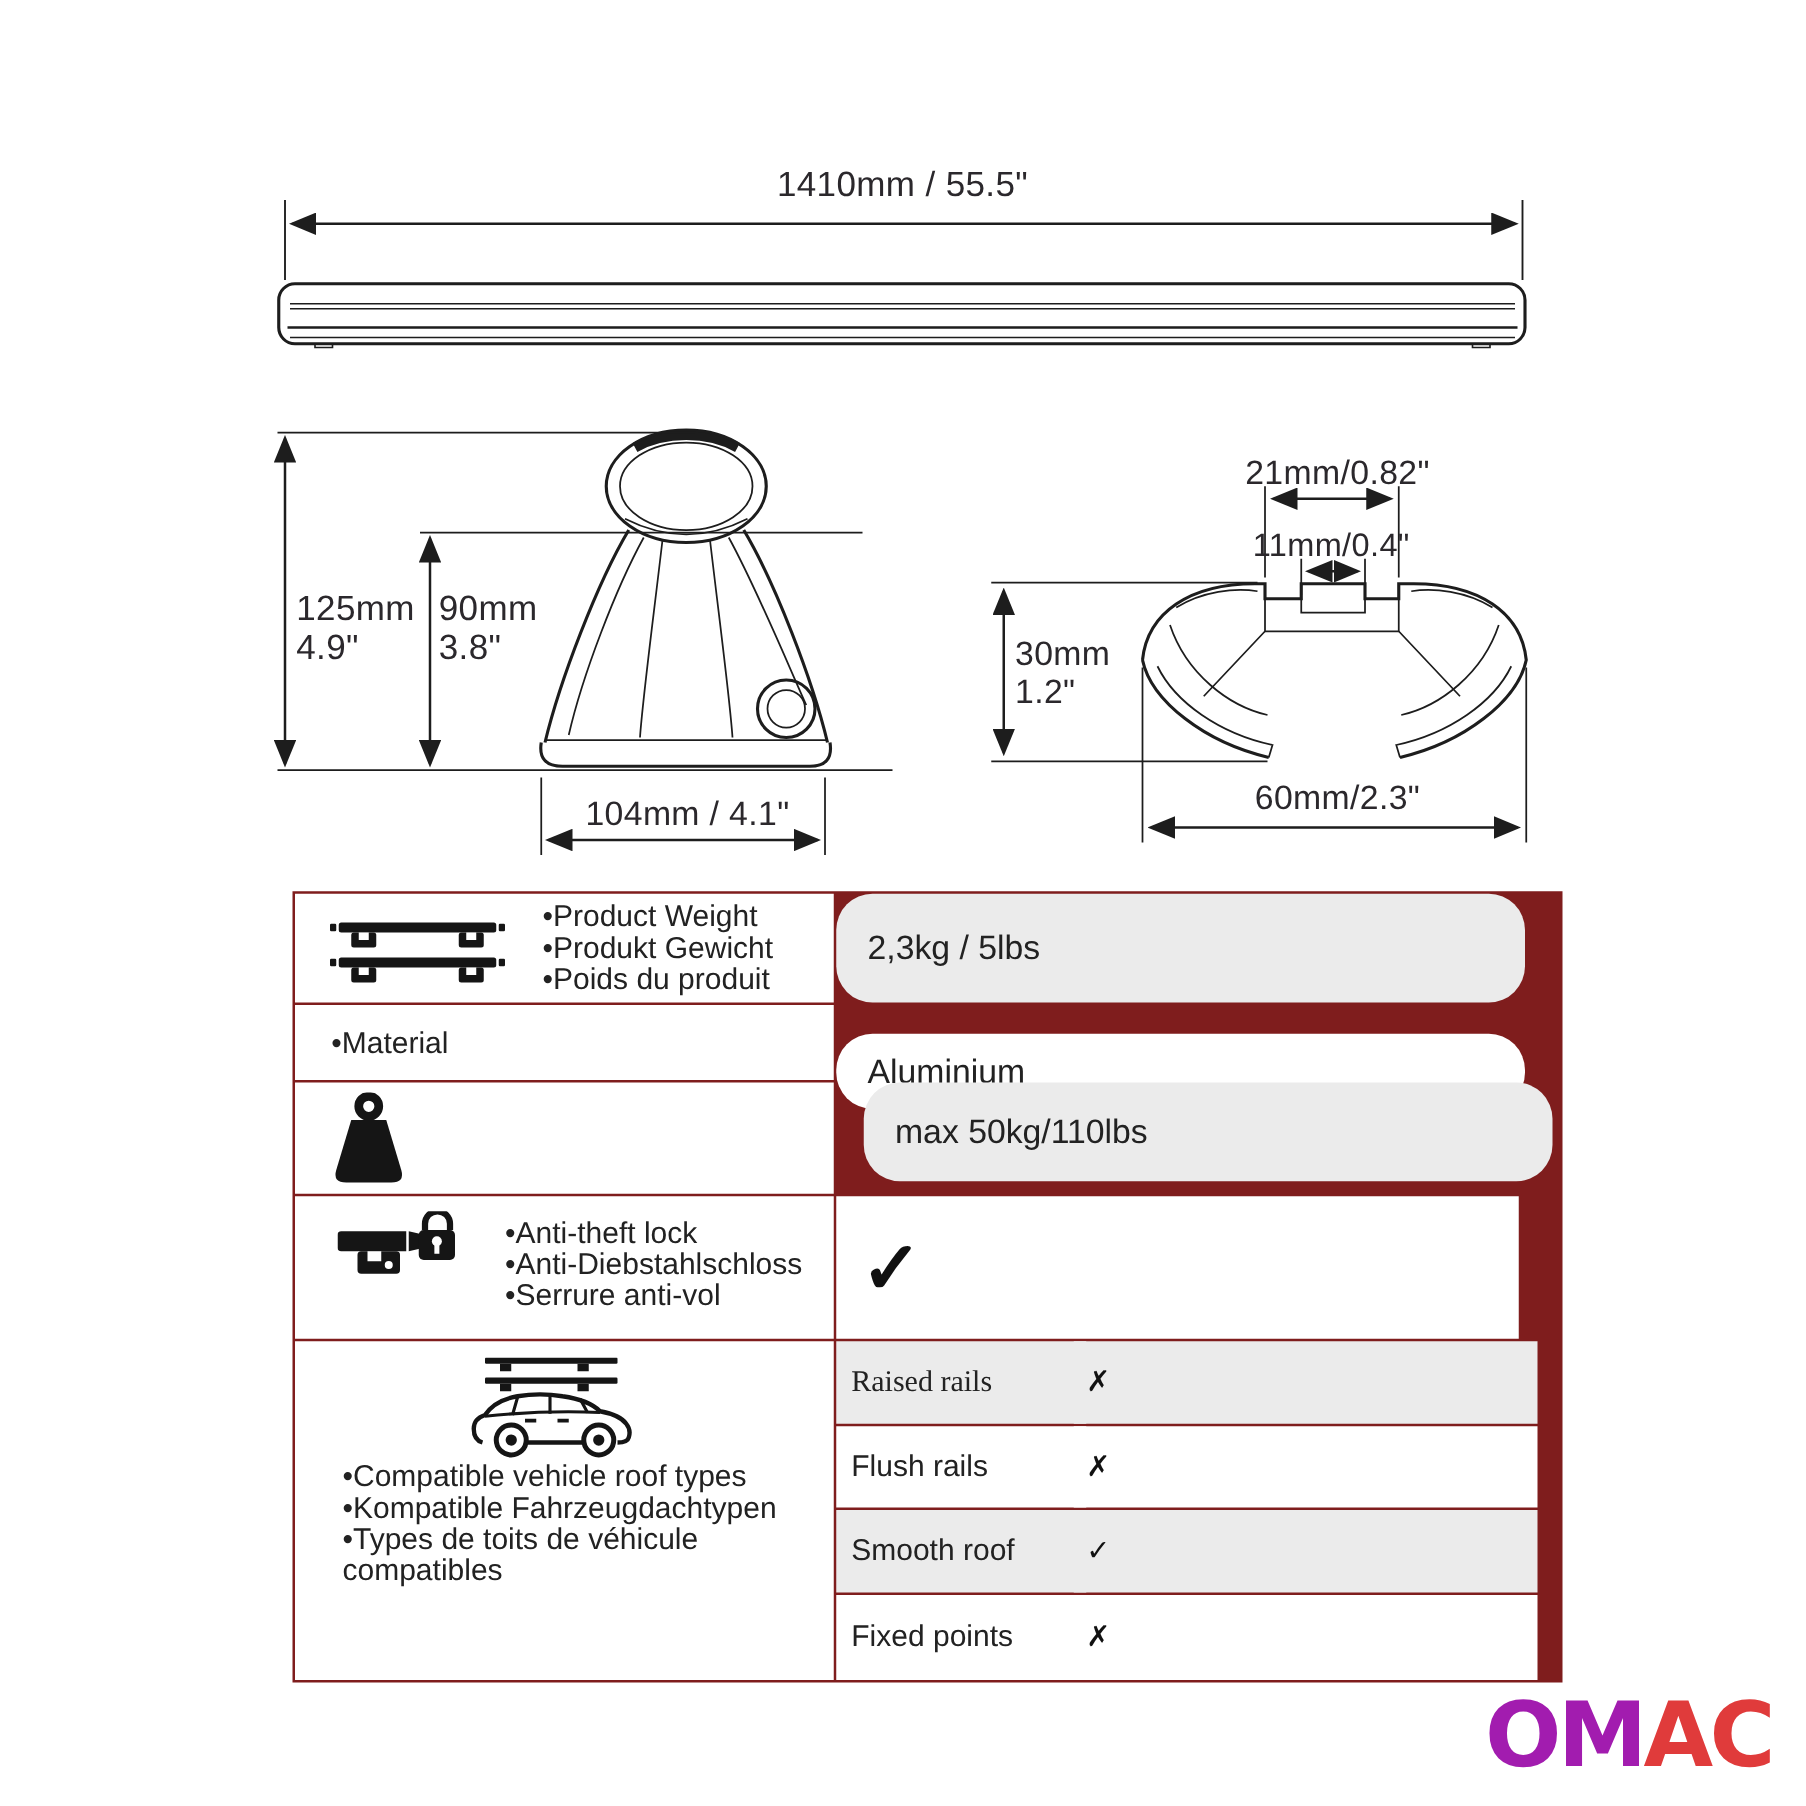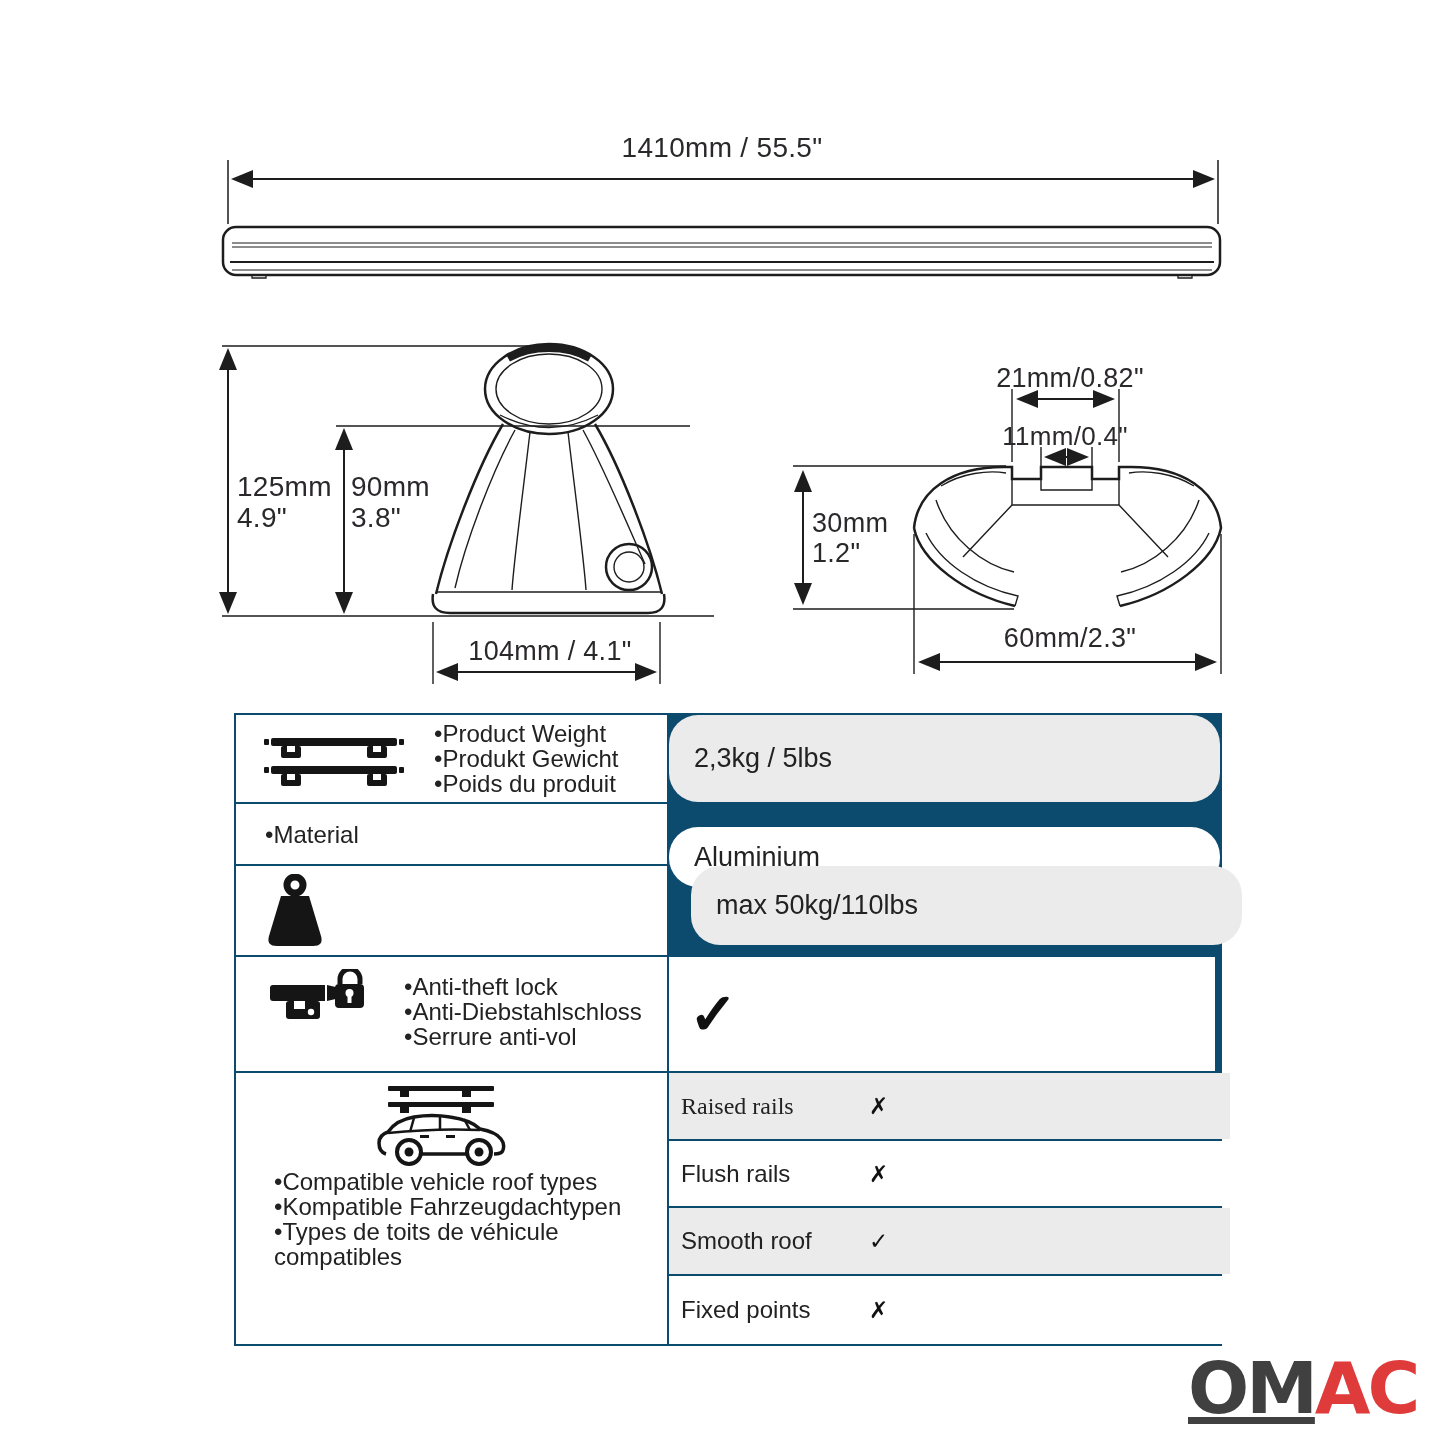--- a/index.html
+++ b/index.html
@@ -5,35 +5,35 @@
   html,body{margin:0;padding:0;background:#fff;}
   .page{position:relative;width:1445px;height:1445px;background:#fff;overflow:hidden;
         font-family:"Liberation Sans",sans-serif;color:#262223;}
   .title{position:absolute;top:33px;left:0;width:1445px;text-align:center;
          font-size:40px;line-height:45px;font-weight:800;letter-spacing:.5px;color:#272325;}
   .drawsvg{position:absolute;left:0;top:0;}
   .dimlabel{position:absolute;color:#2b282c;font-size:27px;line-height:30px;
             letter-spacing:.3px;white-space:nowrap;}
   .dimcenter{text-align:center;}
   
-  .tbl{position:absolute;left:234px;top:713px;width:988px;height:633px;background:#0c4a6e;}
+  .tbl{position:absolute;left:234px;top:713px;width:988px;height:633px;background:#7f1d1d;padding-left:28px;}
   .cell{position:absolute;background:#fff;}
   .gray{background:#ebebeb;}
   .lblblock{position:absolute;font-size:24px;line-height:25px;color:#222;white-space:nowrap;}
   .valtext{display:flex;align-items:center;padding-left:25px;font-size:27px;color:#222;border-radius:29px;}
   .bigcheck{display:flex;align-items:center;padding-left:20px;font-size:58px;font-weight:bold;
             font-family:"DejaVu Sans",sans-serif;color:#111;-webkit-text-stroke:2px #111;}
   .subl{display:flex;align-items:center;padding-left:12px;font-size:24px;color:#222;}
   .subv{display:flex;align-items:center;padding-left:10px;font-size:23px;font-weight:bold;
         font-family:"DejaVu Sans",sans-serif;color:#111;}
   .icon{position:absolute;}
   
   .logo{position:absolute;left:1188px;top:1352px;font-family:"DejaVu Sans",sans-serif;
         font-weight:800;font-size:72px;line-height:72px;letter-spacing:-3px;white-space:nowrap;}
-  .logo .blk{color:#404040;text-decoration:underline;}
+  .logo .blk{color:#a21caf;}
   .logo .red{color:#e03b3b;}
 </style>
 </head>
 <body>
 
 <div class="page">
 
 
   <svg class="drawsvg" width="1445" height="1445" viewBox="0 0 1445 1445">
     <defs>

